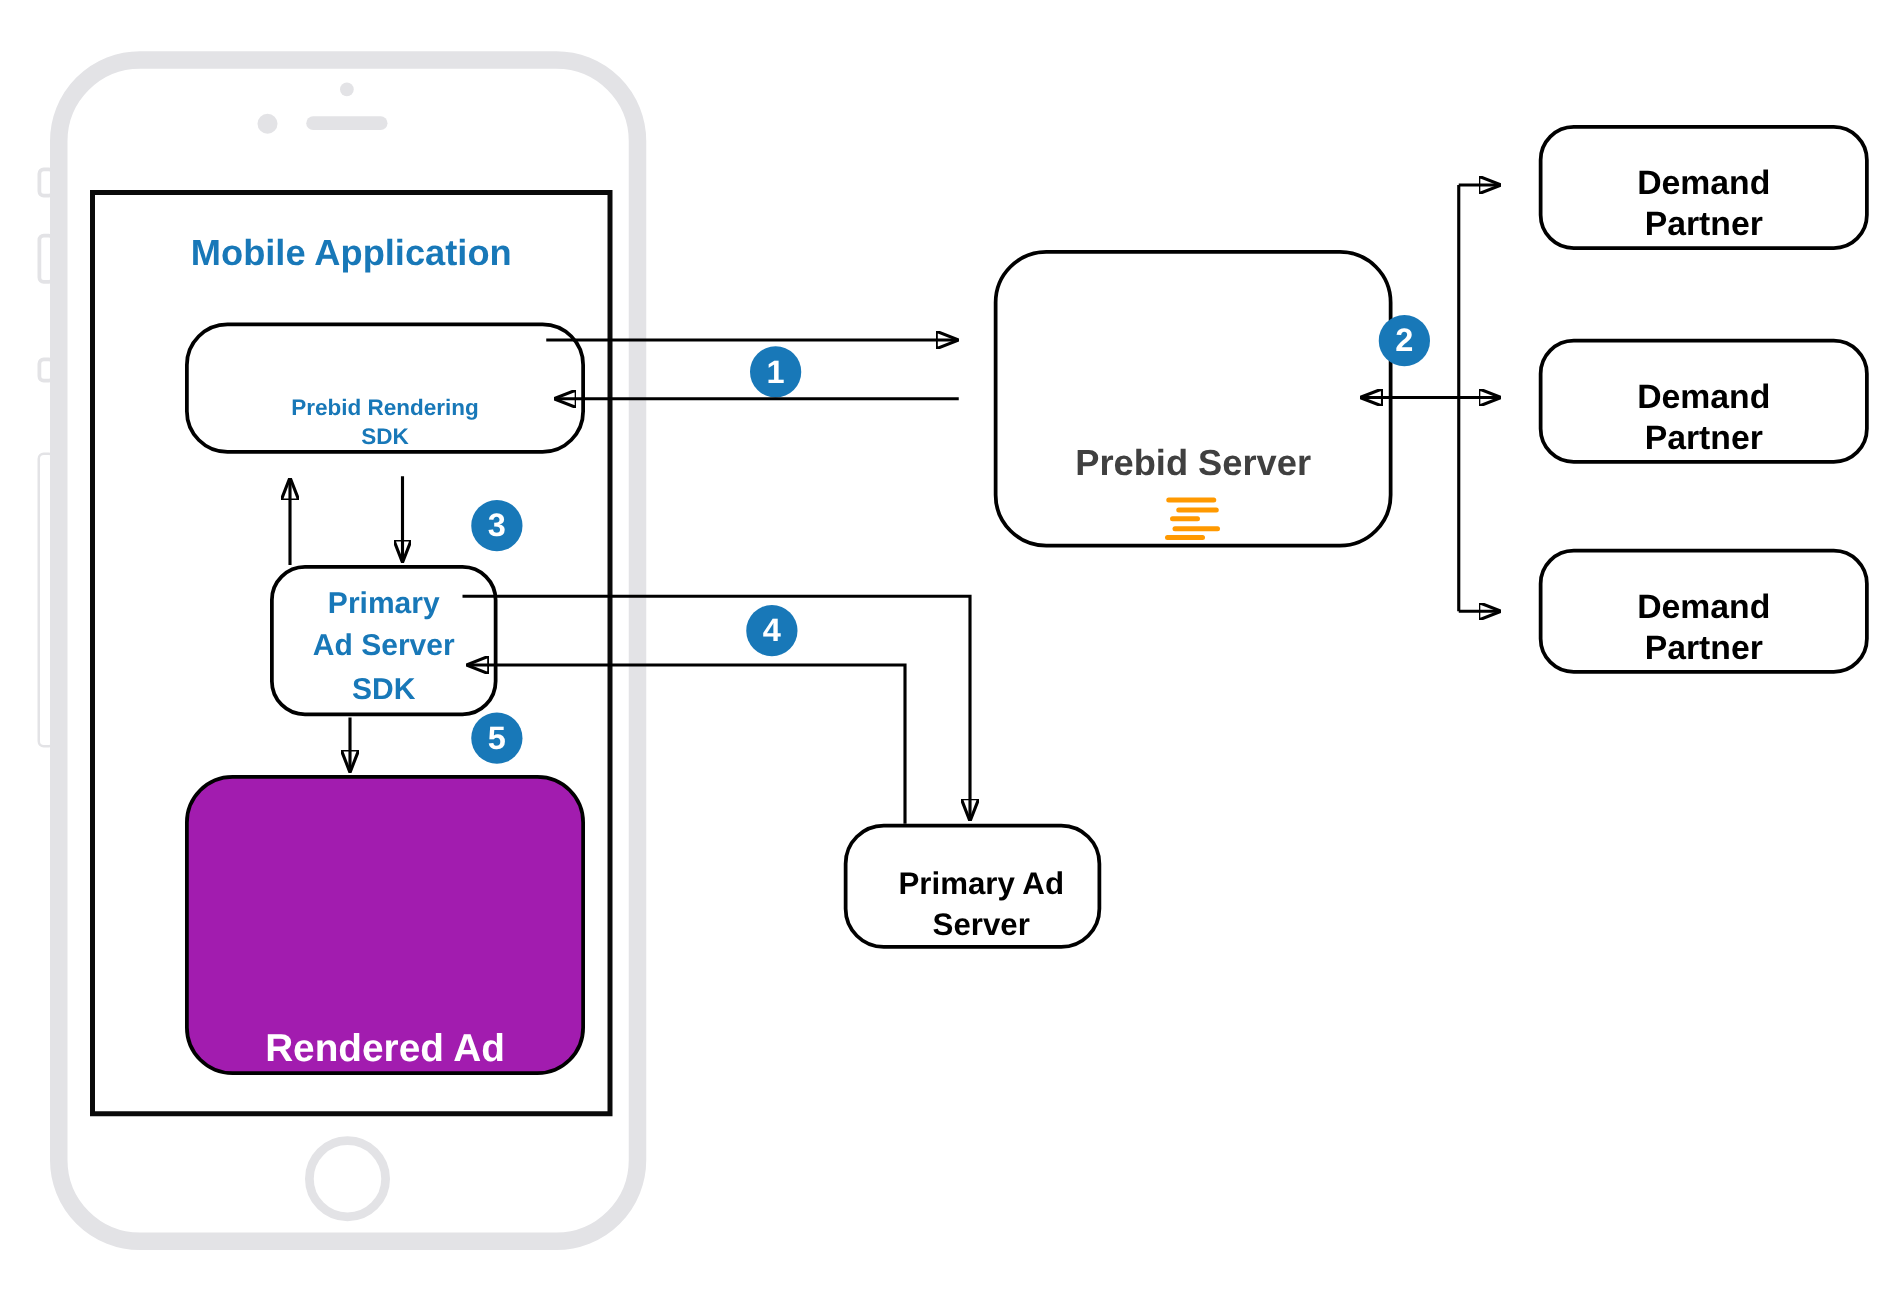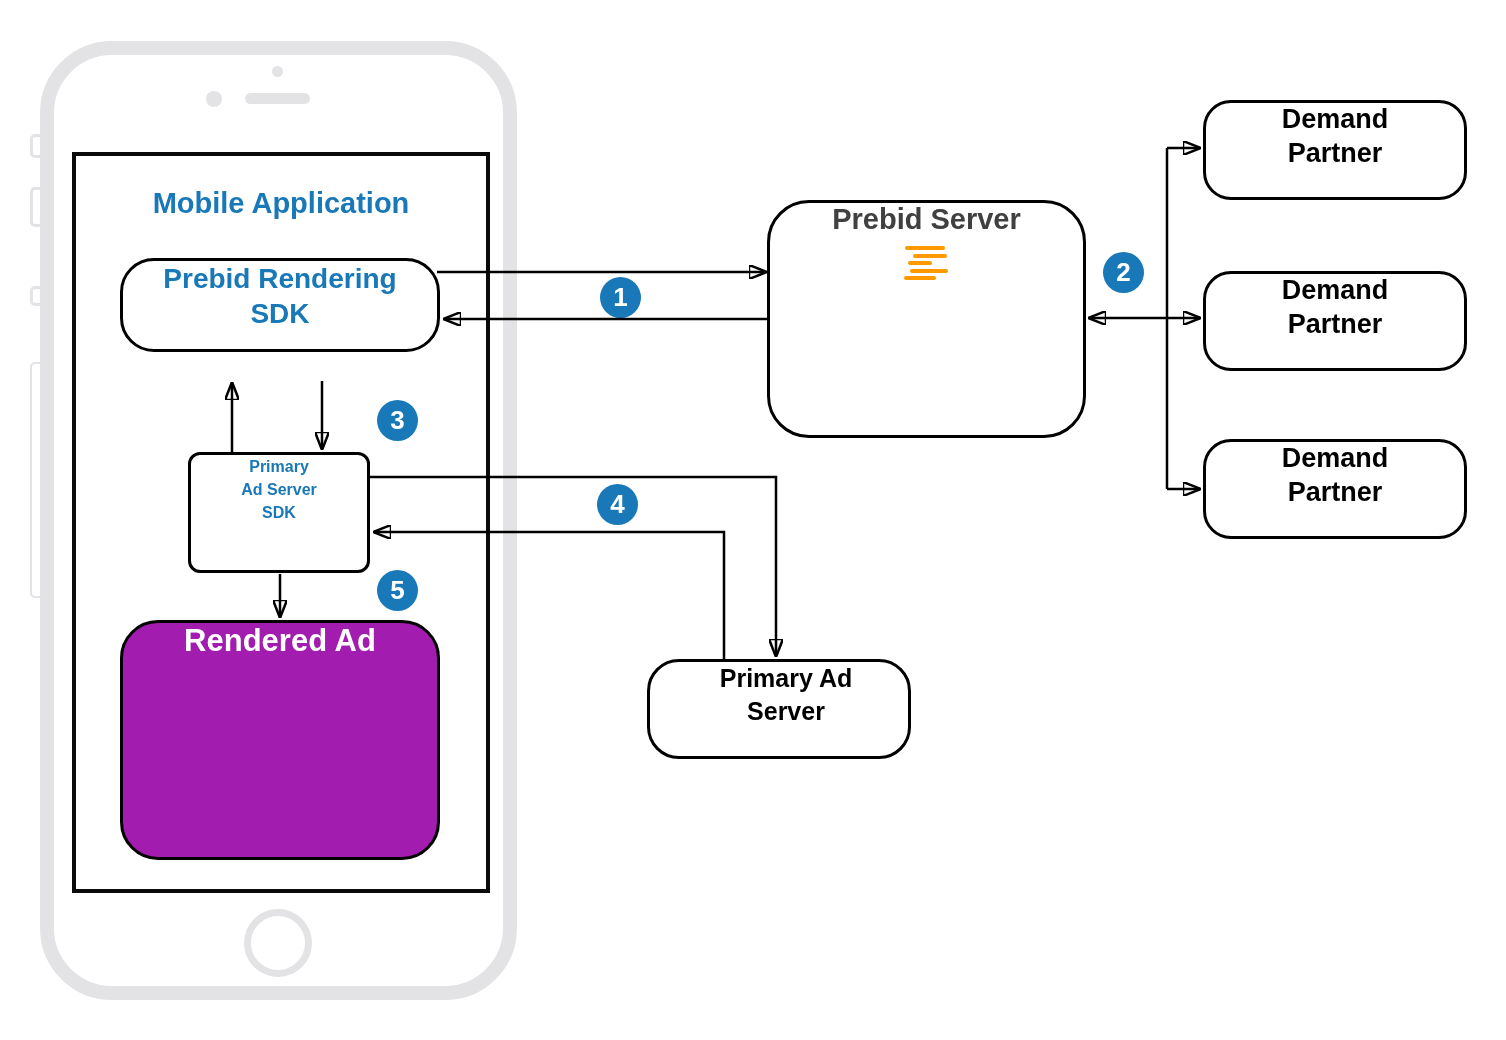--- a/index.html
+++ b/index.html
@@ -37,29 +37,29 @@
     background:#fff; border:4px solid #0a0a0a; z-index:2;
   }
   .app-title {
     position:absolute; left:72px; top:187px; width:418px; text-align:center;
     color:#1878b8; font-size:29px; font-weight:bold; z-index:3;
   }
 
   
   .node {
     position:absolute; background:#fff; border:3px solid #000;
-    display:flex; flex-direction:column; align-items:center; justify-content:flex-start;
-    text-align:center; font-weight:bold; z-index:3;
+    display:flex; flex-direction:column; align-items:center; justify-content:flex-end;
+    text-align:center; font-weight:bold; z-index:3;margin-left:28px;
   }
   .node-label { white-space:pre-line; }
-  #node-prebid-rendering-sdk { left:120px; top:258px; width:320px; height:94px; border-radius:34px; color:#1878b8; font-size:28px; line-height:1.25; }
-  #node-primary-ad-server-sdk { left:188px; top:452px; width:182px; height:121px; border-radius:12px; color:#1878b8; font-size:16px; line-height:1.45; }
+  #node-prebid-rendering-sdk { left:120px; top:258px; width:320px; height:105px; border-radius:34px; color:#1878b8; font-size:18px; line-height:1.25; }
+  #node-primary-ad-server-sdk { left:188px; top:452px; width:182px; height:121px; border-radius:28px; color:#1878b8; font-size:24px; line-height:1.45; }
   #node-rendered-ad { left:120px; top:620px; width:320px; height:240px; border-radius:38px; background:#a21caf; color:#fff; font-size:31px; }
   #node-prebid-server { left:767px; top:200px; width:319px; height:238px; border-radius:42px; color:#404040; font-size:29px; }
-  #node-primary-ad-server { left:647px; top:659px; width:264px; height:100px; border-radius:32px; color:#000; font-size:25px; line-height:1.3;padding-left:14px; }
+  #node-primary-ad-server { left:647px; top:659px; width:206px; height:100px; border-radius:32px; color:#000; font-size:25px; line-height:1.3;padding-left:14px; }
   .demand-partner { left:1203px; width:264px; height:100px; border-radius:28px; color:#000; font-size:27px; line-height:1.25; }
   #node-demand-partner-1 { top:100px; }
   #node-demand-partner-2 { top:271px; }
   #node-demand-partner-3 { top:439px; }
 
   
   .prebid-logo { position:relative; width:50px; height:37px; margin-top:10px; }
   .prebid-logo i { position:absolute; display:block; height:4px; border-radius:2px; background:#ff9900; }
   .prebid-logo .b1 { left:3px;  top:0;      width:40px; }
   .prebid-logo .b2 { left:11px; top:7.5px;  width:34px; }

